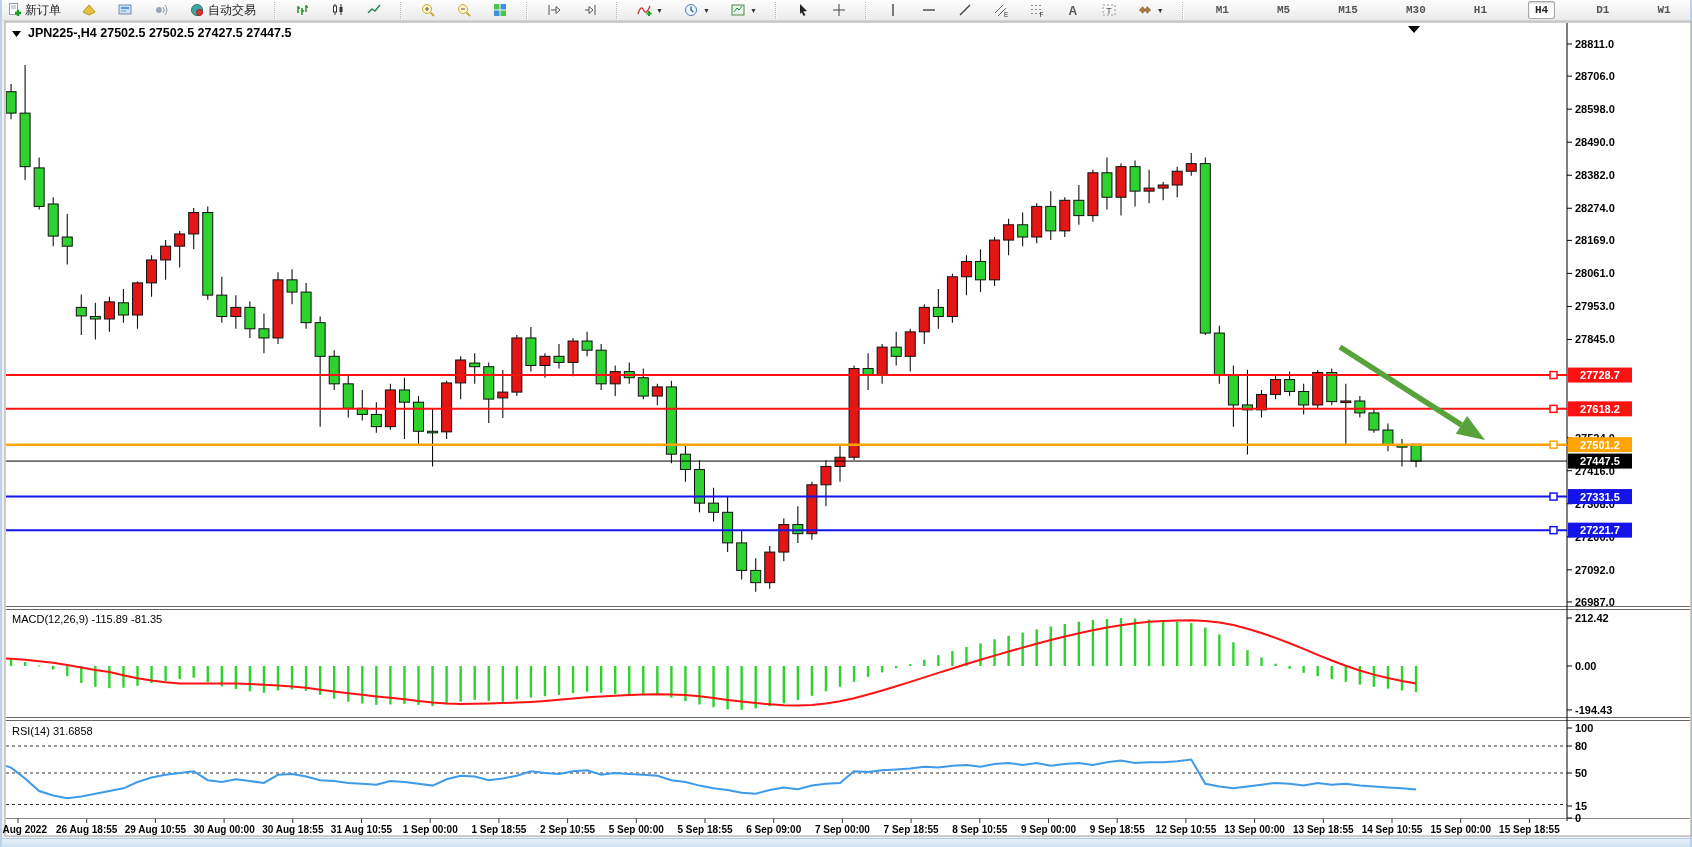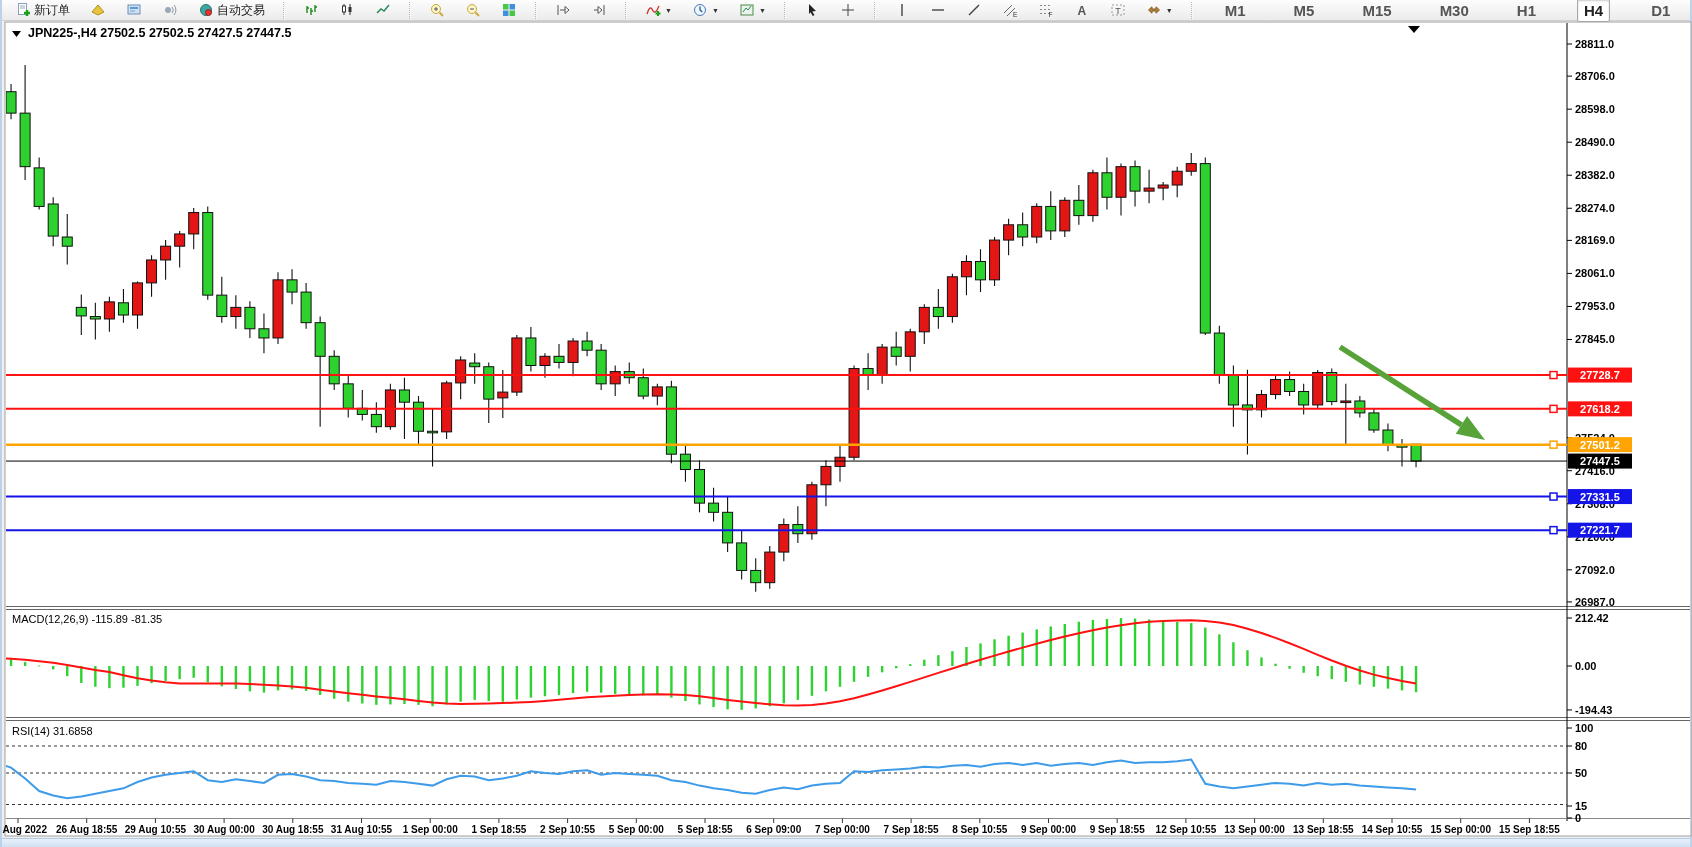--- a/index.html
+++ b/index.html
@@ -3,29 +3,29 @@
 <meta charset="utf-8">
 <style>
   * { box-sizing: border-box; margin: 0; padding: 0; }
   html,body { width:1692px; height:847px; overflow:hidden; }
   body { font-family:"Liberation Sans", sans-serif; background:#f0f0f0; }
   #app { position:relative; width:1692px; height:847px; background:#f0f0f0;
          border-left:2px solid #bcd2ea; border-right:2px solid #bcd2ea; }
   
   #toolbar { position:absolute; top:0; left:0; right:0; height:21px;
     background:linear-gradient(#fdfdfd,#ebebeb); border-bottom:1px solid #d2d2d2;
-    display:flex; align-items:center; padding:0 6px 0 9px; z-index:5;gap:12px; }
+    display:flex; align-items:center; padding:0 6px 0 0; z-index:5;gap:12px; }
   .tb-btn { height:19px; display:inline-flex; align-items:center; gap:3px;
     padding:0 3px; border:1px solid transparent; border-radius:2px; cursor:default; }
   .tb-label { font-size:12px; color:#222; white-space:nowrap; }
   .caret { font-size:7px; color:#333; margin-left:1px; }
   .sep { width:7px; height:17px; margin:0 2px;
     border-left:1px dotted #b9b9b9; border-right:1px solid #f8f8f8; }
-  .tf { font-size:15px; font-weight:bold; color:#555; padding:2px 6px; margin:0 11px;
-    border:1px solid transparent; border-radius:2px; }
+  .tf { font-size:11px; font-weight:bold; color:#555; padding:2px 6px; margin:0 11px;
+    border:1px solid transparent; border-radius:2px;font-family:Liberation Mono, monospace; }
   .tf.active { background:#fff; border:1px solid #a8a8a8; box-shadow:inset 0 1px 2px #ccc; color:#222; }
   #tb-right { margin-left:auto; display:flex; align-items:center; gap:6px; }
   .badge { position:absolute; top:-4px; right:-5px; background:#e02424; color:#fff;
     font-size:8px; font-weight:bold; width:11px; height:11px; border-radius:50%;
     display:flex; align-items:center; justify-content:center; border:1px solid #fff; }
   .chat-wrap { position:relative; }
   .ticon svg { display:block; }
   
   #chart-svg { position:absolute; top:21px; left:0; }
   

